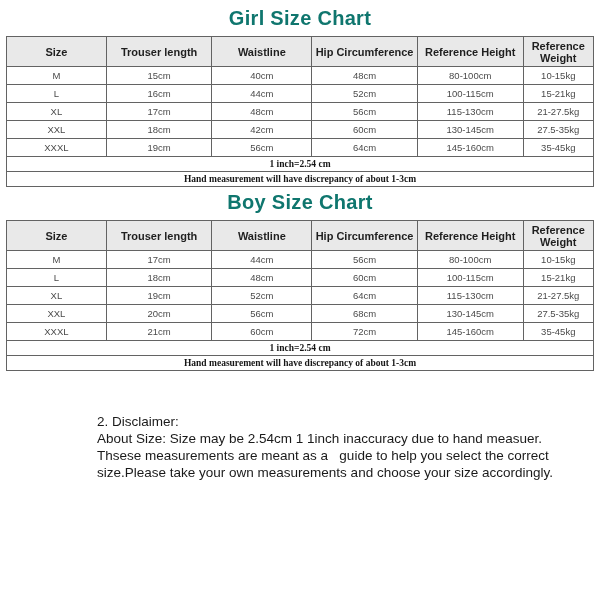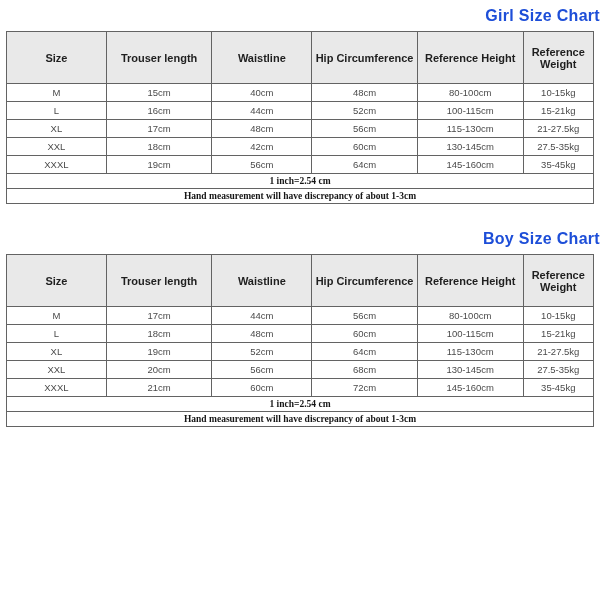--- a/index.html
+++ b/index.html
@@ -12,48 +12,48 @@
     overflow: hidden;
   }
   .page {
     width: 600px;
     height: 600px;
     box-sizing: border-box;
     padding-top: 7px;
   }
   .chart-title {
     margin: 0 0 6px 0;
-    text-align: right;
-    font-size: 16px;
+    text-align: center;
+    font-size: 20px;
     font-weight: bold;
-    color: #1d4ed8;
+    color: #0f766e;
     letter-spacing: 0.3px;
   }
-  .chart-section.boy { margin-top: 26px; }
+  .chart-section.boy { margin-top: 4px; }
   table.size-table {
     width: 588px;
     margin-left: 6px;
     border-collapse: collapse;
     table-layout: fixed;
     border: 1px solid #3c3c3c;
   }
   table.size-table th,
   table.size-table td {
     border: 1px solid #636363;
     text-align: center;
     vertical-align: middle;
     overflow: hidden;
   }
   table.size-table th {
     background: #e9e9e9;
     font-size: 11px;
     font-weight: bold;
     color: #1f1f1f;
     height: 27px;
-    padding: 12px 2px;
+    padding: 1px 2px;
     line-height: 12px;
   }
   table.size-table tbody td {
     font-size: 9.5px;
     color: #4a4a4a;
     height: 15px;
     padding: 1px 2px;
   }
   table.size-table td.footnote {
     font-family: Liberation Serif, serif;
@@ -222,17 +222,21 @@
           <td colspan="6" class="footnote">1 inch=2.54 cm</td>
         </tr>
         <tr>
           <td colspan="6" class="footnote">Hand measurement will have discrepancy of about 1-3cm</td>
         </tr>
       </tfoot>
     </table>
   </section>
 
   <div class="notes">
+    <p class="note">2. Disclaimer:
+About Size: Size may be 2.54cm 1 1inch inaccuracy due to hand measuer.
+Thsese measurements are meant as a   guide to help you select the correct
+size.Please take your own measurements and choose your size accordingly.</p>
     
     
   </div>
 
 </div>
 
 </body></html>

